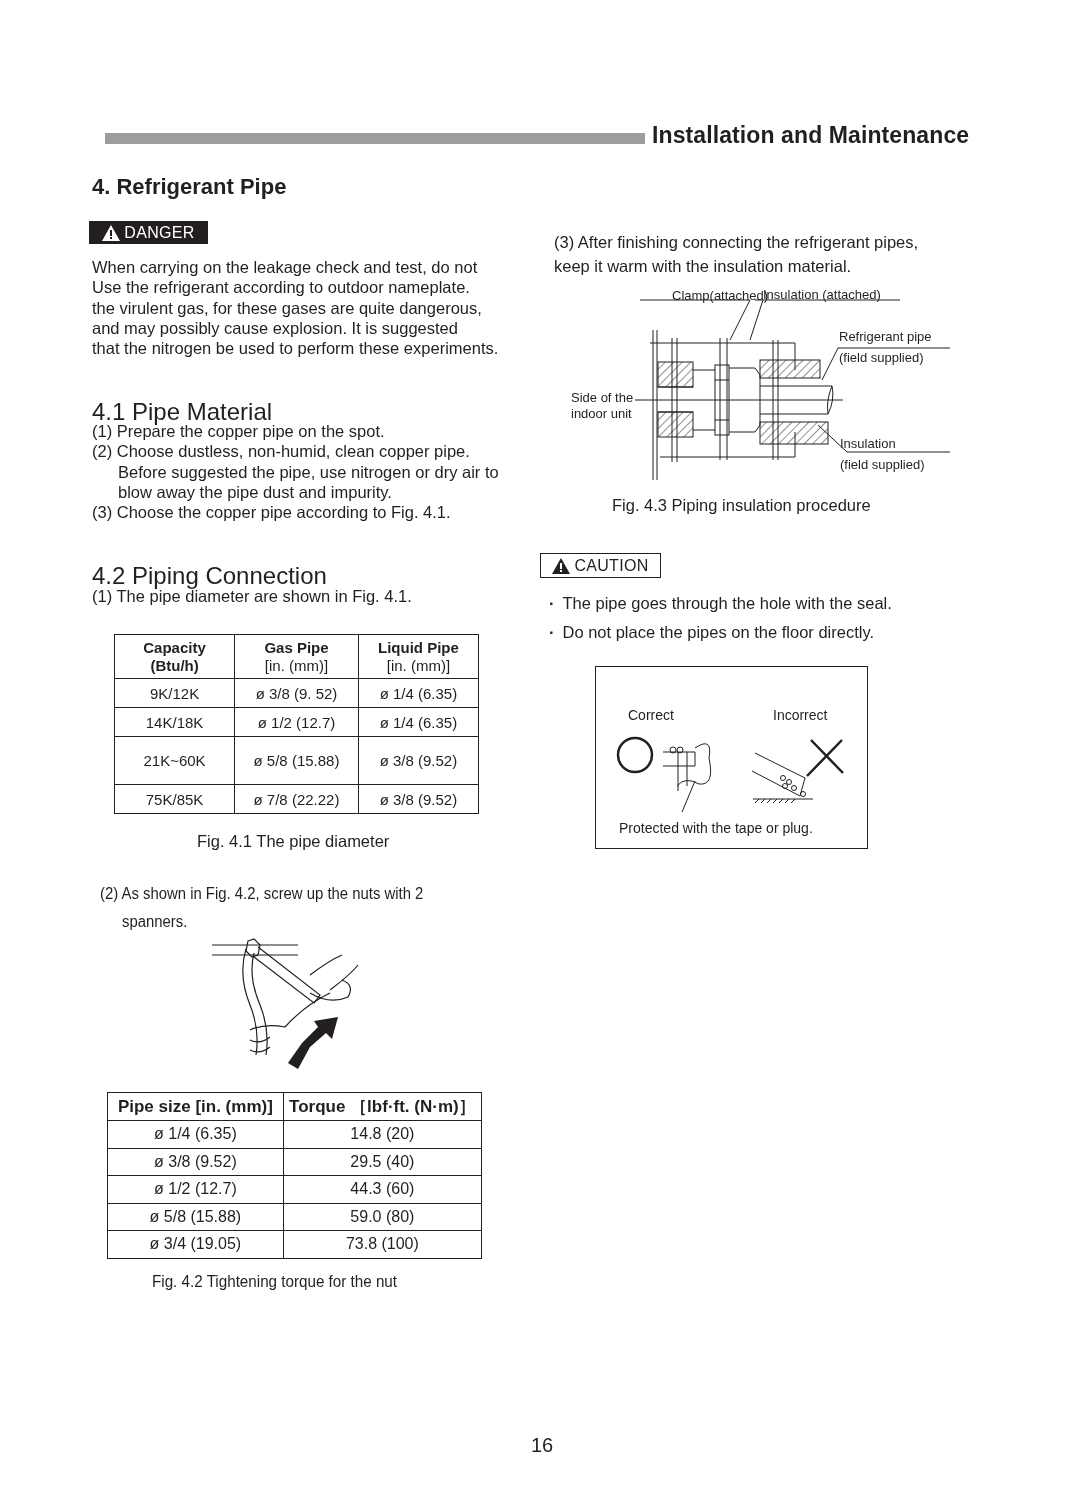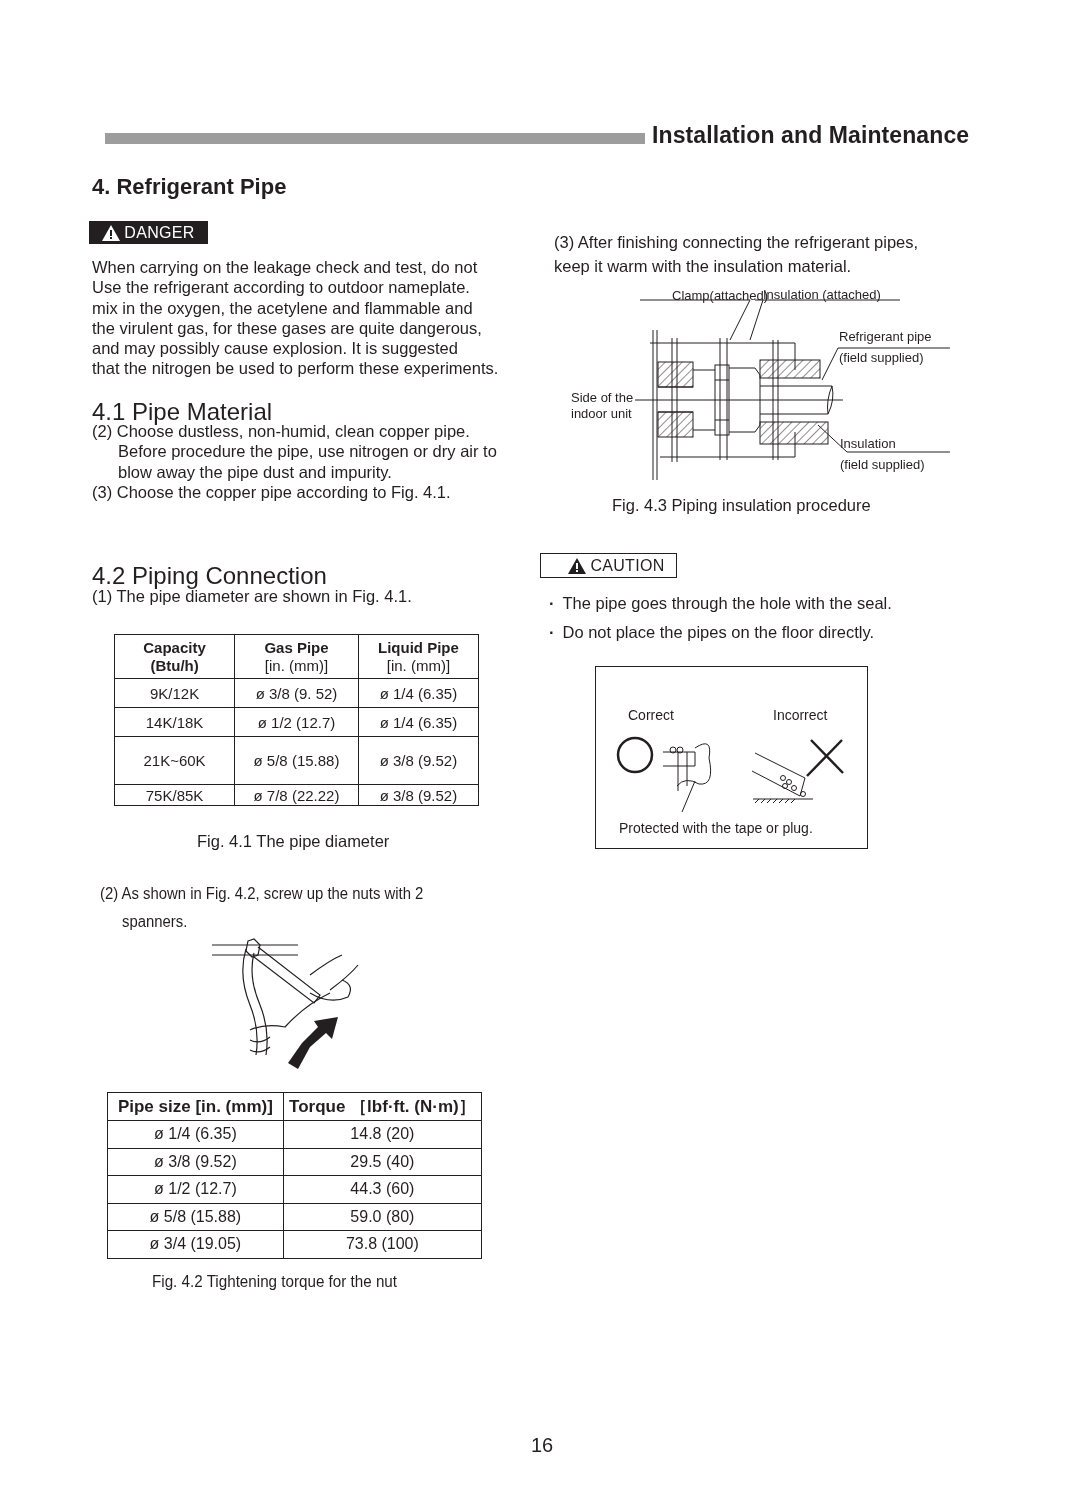--- a/index.html
+++ b/index.html
@@ -5,21 +5,21 @@
   html, body { margin: 0; padding: 0; background: #ffffff; }
   body { width: 1083px; height: 1508px; position: relative; overflow: hidden;
          font-family: "Liberation Sans", sans-serif; color: #231f20; }
   .abs { position: absolute; }
   .header-bar { left: 105px; top: 133px; width: 540px; height: 11px; background: #9d9d9d; }
   .header-title { left: 652px; top: 122px; font-size: 23px; font-weight: bold; white-space: nowrap; letter-spacing: 0.1px; }
   .section-title { left: 92px; top: 174px; font-size: 22px; font-weight: bold; }
   .danger-badge { left: 89px; top: 221px; width: 119px; height: 23px; background: #231f20; color: #fff;
                   font-size: 16px; display: flex; align-items: center; justify-content: center; gap: 4px; letter-spacing: 0.3px; }
   .caution-badge { left: 540px; top: 553px; width: 119px; height: 23px; border: 1px solid #231f20; background:#fff;
-                   font-size: 16px; display: flex; align-items: center; justify-content: center; gap: 4px; letter-spacing: 0.3px; padding-left: 16px; }
+                   font-size: 16px; display: flex; align-items: center; justify-content: center; gap: 4px; letter-spacing: 0.3px; }
   .para { font-size: 16.5px; line-height: 20.3px; white-space: nowrap; }
   .subhead { font-size: 24px; font-weight: normal; }
   .indent { padding-left: 26px; }
   table.grid { border-collapse: collapse; position: absolute; }
   table.grid td, table.grid th { border: 1px solid #231f20; text-align: center; padding: 0; }
   .pipe-table { left: 114px; top: 634px; width: 365px; font-size: 15px; }
   .pipe-table th { font-weight: bold; line-height: 18px; height: 43px; }
   .pipe-table th .unit { font-weight: normal; display:block; }
   .torque-table { left: 107px; top: 1092px; width: 375px; font-size: 16px; }
   .torque-table th { font-weight: bold; font-size: 17px; height: 27px; }
@@ -47,30 +47,30 @@
         <rect x="8" y="5" width="2" height="6" fill="#231f20"></rect>
         <rect x="8" y="12" width="2" height="2" fill="#231f20"></rect>
       </svg>
   </span>
   <span>DANGER</span>
 </div>
 
 <div class="abs para" style="left:92px; top:257px;">
   <div>When carrying on the leakage check and test, do not</div>
   <div>Use the refrigerant according to outdoor nameplate.</div>
-  <div>mix in the oxygen, the acetylene and flammable and</div>
   <div>the virulent gas, for these gases are quite dangerous,</div>
   <div>and may possibly cause explosion. It is suggested</div>
   <div>that the nitrogen be used to perform these experiments.</div>
 </div>
 
 <div class="abs subhead" style="left:92px; top:398px;">4.1 Pipe Material</div>
 <div class="abs para" style="left:92px; top:421px;">
+  <div>(1) Prepare the copper pipe on the spot.</div>
   <div>(2) Choose dustless, non-humid, clean copper pipe.</div>
-  <div class="indent">Before procedure the pipe, use nitrogen or dry air to</div>
+  <div class="indent">Before suggested the pipe, use nitrogen or dry air to</div>
   <div class="indent">blow away the pipe dust and impurity.</div>
   <div>(3) Choose the copper pipe according to Fig. 4.1.</div>
 </div>
 
 <div class="abs subhead" style="left:92px; top:562px;">4.2 Piping Connection</div>
 <div class="abs para" style="left:92px; top:586px;">(1) The pipe diameter are shown in Fig. 4.1.</div>
 
 <table class="grid pipe-table">
   <thead>
     <tr>
@@ -88,21 +88,21 @@
     <tr style="height:29px">
       <td>14K/18K</td>
         <td>ø 1/2 (12.7)</td>
         <td>ø 1/4 (6.35)</td>
     </tr>
     <tr style="height:48px">
       <td>21K~60K</td>
         <td>ø  5/8 (15.88)</td>
         <td>ø  3/8 (9.52)</td>
     </tr>
-    <tr style="height:21px">
+    <tr style="height:29px">
       <td>75K/85K</td>
         <td>ø  7/8 (22.22)</td>
         <td>ø  3/8 (9.52)</td>
     </tr>
   </tbody>
 </table>
 <div class="abs caption" style="left:197px; top:832px;">Fig. 4.1 The pipe diameter</div>
 
 <div class="abs para" style="left:100px; top:884px; font-size:16px; transform:scaleX(0.93); transform-origin:left;">(2) As shown in Fig. 4.2, screw up the nuts with 2</div>
 <div class="abs para" style="left:122px; top:912px; font-size:16px; transform:scaleX(0.93); transform-origin:left;">spanners.</div>

